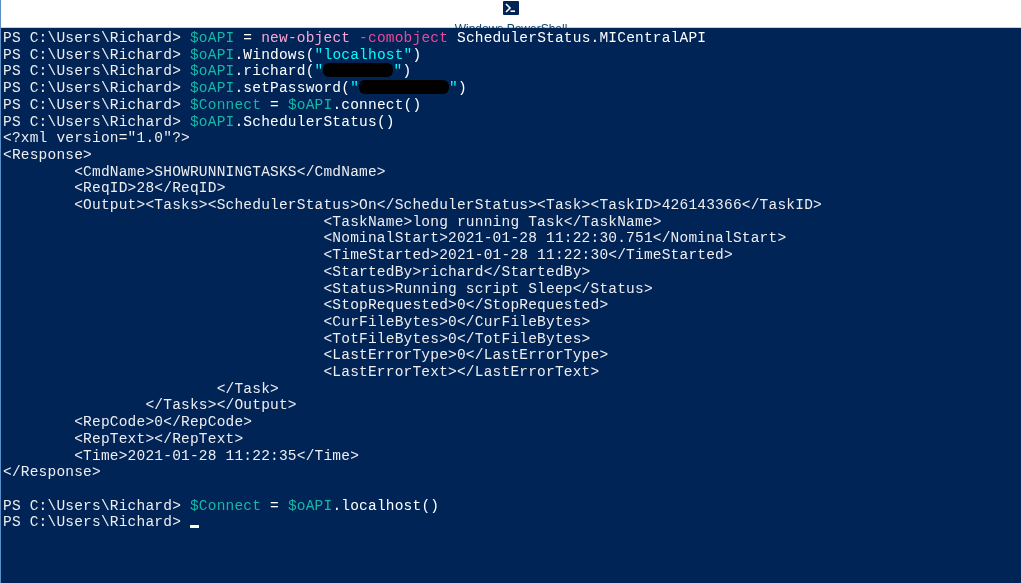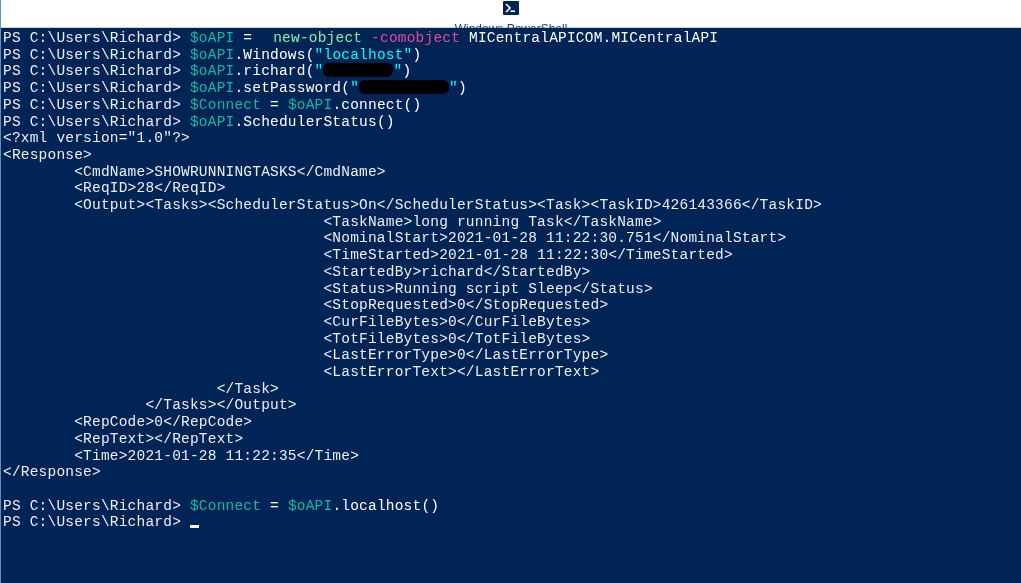--- a/index.html
+++ b/index.html
@@ -43,21 +43,21 @@
     background: #012456;
     color: #eeedf0;
     font-size: 14.5px;
     line-height: 16.7px;
     padding: 2px 2px;
     white-space: pre;
     overflow: hidden;
     letter-spacing: 0.2px;
   }
   .g  { color: #14b8a6; }
-  .y  { color: #86efac; margin-left: 12px; }
+  .y  { color: #f9a8d4; }
   .gr { color: #ec4899; }
   .c  { color: #00ffff; }
   .w  { color: #ffffff; }
   .cursor {
     display: inline-block;
     width: 9px;
     height: 3px;
     background: #ffffe0;
     vertical-align: -2px;
   }
@@ -77,21 +77,21 @@
     <span class="titlebar-icon">
       <svg viewBox="0 0 16 16">
         <rect x="0" y="1" width="16" height="14" rx="1" fill="#012456"></rect>
         <path d="M3 4 L7 8 L3 12" stroke="#ffffff" stroke-width="1.6" fill="none"></path>
         <line x1="7.5" y1="11.2" x2="12" y2="11.2" stroke="#ffffff" stroke-width="1.6"></line>
       </svg>
     </span>
     <span>Windows PowerShell</span>
   </div>
 
-  <div class="terminal"><span>PS C:\Users\Richard&gt; </span><span class="g">$oAPI</span><span class="w"> = </span><span class="y">new-object</span><span> </span><span class="gr">-comobject</span><span> </span><span class="w">MICentralAPICOM.MICentralAPI</span>
+  <div class="terminal"><span>PS C:\Users\Richard&gt; </span><span class="g">$oAPI</span><span class="w"> = </span><span class="y">new-object</span><span> </span><span class="gr">-comobject</span><span> </span><span class="w">SchedulerStatus.MICentralAPI</span>
 <span>PS C:\Users\Richard&gt; </span><span class="g">$oAPI</span><span class="w">.Windows(</span><span class="c">"localhost"</span><span class="w">)</span>
 <span>PS C:\Users\Richard&gt; </span><span class="g">$oAPI</span><span class="w">.richard(</span><span class="c">"</span><span class="redact" style="width:70px"></span><span class="c">"</span><span class="w">)</span>
 <span>PS C:\Users\Richard&gt; </span><span class="g">$oAPI</span><span class="w">.setPassword(</span><span class="c">"</span><span class="redact" style="width:90px"></span><span class="c">"</span><span class="w">)</span>
 <span>PS C:\Users\Richard&gt; </span><span class="g">$Connect</span><span class="w"> = </span><span class="g">$oAPI</span><span class="w">.connect()</span>
 <span>PS C:\Users\Richard&gt; </span><span class="g">$oAPI</span><span class="w">.SchedulerStatus()</span>
 <span>&lt;?xml version="1.0"?&gt;</span>
 <span>&lt;Response&gt;</span>
 <span>        &lt;CmdName&gt;SHOWRUNNINGTASKS&lt;/CmdName&gt;</span>
 <span>        &lt;ReqID&gt;28&lt;/ReqID&gt;</span>
 <span>        &lt;Output&gt;&lt;Tasks&gt;&lt;SchedulerStatus&gt;On&lt;/SchedulerStatus&gt;&lt;Task&gt;&lt;TaskID&gt;426143366&lt;/TaskID&gt;</span>

